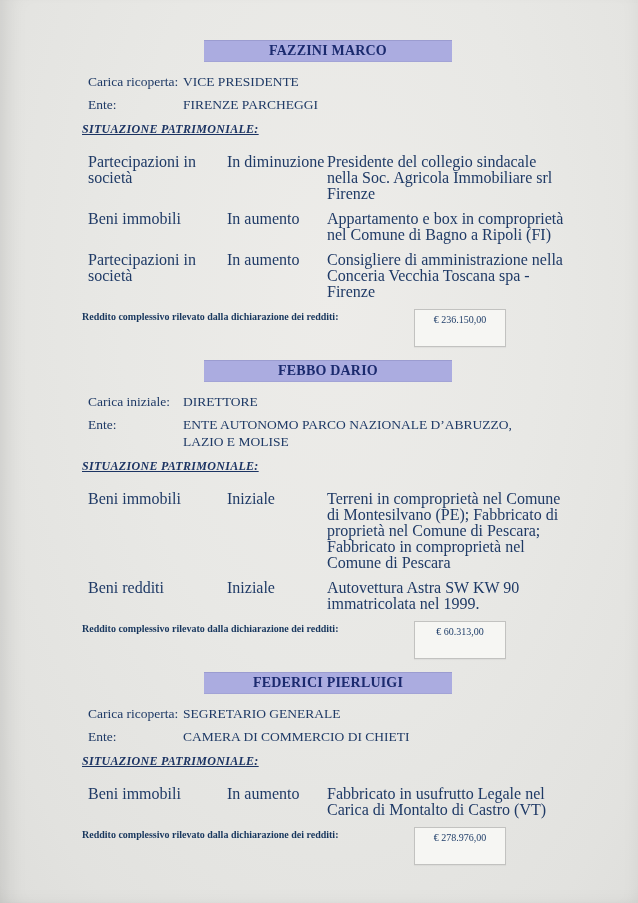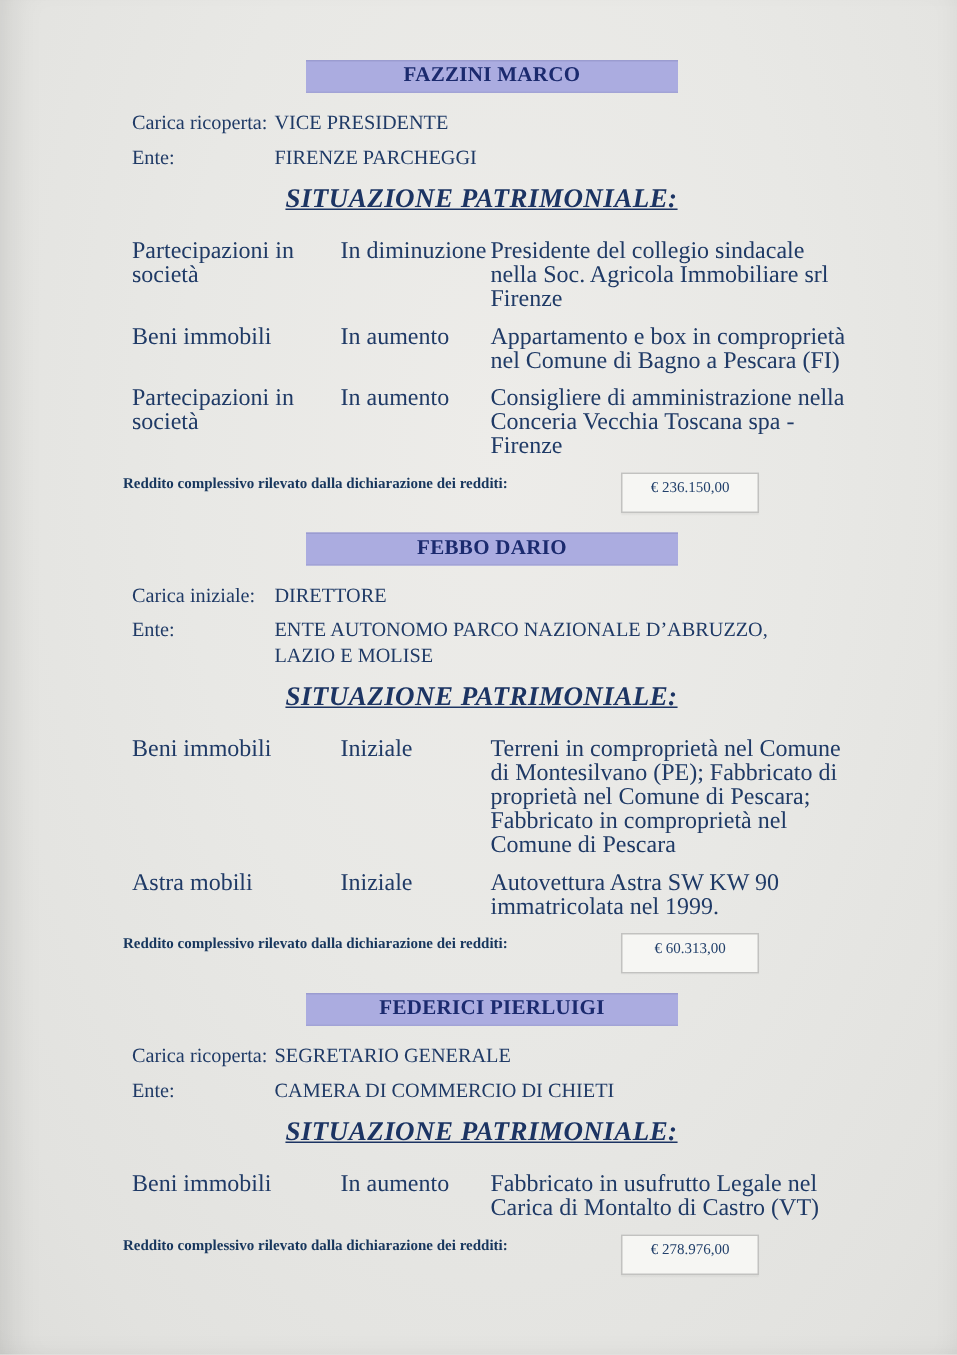--- a/index.html
+++ b/index.html
@@ -47,24 +47,23 @@
     line-height: 17px;
   }
   .kv-label { width: 95px; flex: 0 0 95px; }
   .kv-value { max-width: 350px; }
   .situazione {
     margin-top: 9px;
     margin-bottom: 17px;
     font-weight: bold;
     font-style: italic;
     text-decoration: underline;
-    font-size: 18px;
+    font-size: 12px;
     color: #1c3463;
     letter-spacing: 0.3px;
-    text-align: center;
   }
   .asset-row {
     display: flex;
     padding-left: 6px;
     margin-bottom: 9px;
     font-size: 16px;
     line-height: 16px;
   }
   .asset-cat { width: 139px; flex: 0 0 139px; }
   .asset-change { width: 100px; flex: 0 0 100px; }
@@ -77,21 +76,21 @@
   .reddito-label {
     font-weight: bold;
     color: #17365d;
     width: 326px;
     flex: 0 0 326px;
     line-height: 16px;
   }
   .reddito-box {
     margin-left: 6px;
     width: 90px;
-    padding: 4px 0 10px 0;
+    padding: 4px 0 21px 0;
     border: 1px solid #c2c2c0;
     background: #f6f6f3;
     text-align: center;
     color: #22406b;
     box-shadow: 0 1px 1px rgba(0,0,0,0.04);
   }
 </style>
 </head>
 <body>
 
@@ -113,21 +112,21 @@
     <div class="asset-rows">
   <div class="asset-row">
     <span class="asset-cat">Partecipazioni in società</span>
     <span class="asset-change">In diminuzione</span>
     <span class="asset-desc">Presidente del collegio sindacale nella Soc. Agricola Immobiliare srl Firenze</span>
   </div>
 
   <div class="asset-row">
     <span class="asset-cat">Beni immobili</span>
     <span class="asset-change">In aumento</span>
-    <span class="asset-desc">Appartamento e box in comproprietà nel Comune di Bagno a Pescara (FI)</span>
+    <span class="asset-desc">Appartamento e box in comproprietà nel Comune di Bagno a Ripoli (FI)</span>
   </div>
 
   <div class="asset-row">
     <span class="asset-cat">Partecipazioni in società</span>
     <span class="asset-change">In aumento</span>
     <span class="asset-desc">Consigliere di amministrazione nella Conceria Vecchia Toscana spa - Firenze</span>
   </div>
 </div>
     <div class="reddito-row">
       <span class="reddito-label">Reddito complessivo rilevato dalla dichiarazione dei redditi:</span>
@@ -149,21 +148,21 @@
     </div>
     <div class="situazione">SITUAZIONE PATRIMONIALE:</div>
     <div class="asset-rows">
   <div class="asset-row">
     <span class="asset-cat">Beni immobili</span>
     <span class="asset-change">Iniziale</span>
     <span class="asset-desc">Terreni in comproprietà nel Comune di Montesilvano (PE); Fabbricato di proprietà nel Comune di Pescara; Fabbricato in comproprietà nel Comune di Pescara</span>
   </div>
 
   <div class="asset-row">
-    <span class="asset-cat">Astra mobili</span>
+    <span class="asset-cat">Beni redditi</span>
     <span class="asset-change">Iniziale</span>
     <span class="asset-desc">Autovettura Astra SW KW 90 immatricolata nel 1999.</span>
   </div>
 </div>
     <div class="reddito-row">
       <span class="reddito-label">Reddito complessivo rilevato dalla dichiarazione dei redditi:</span>
       <span class="reddito-box">€ 60.313,00</span>
     </div>
   </section>
 

